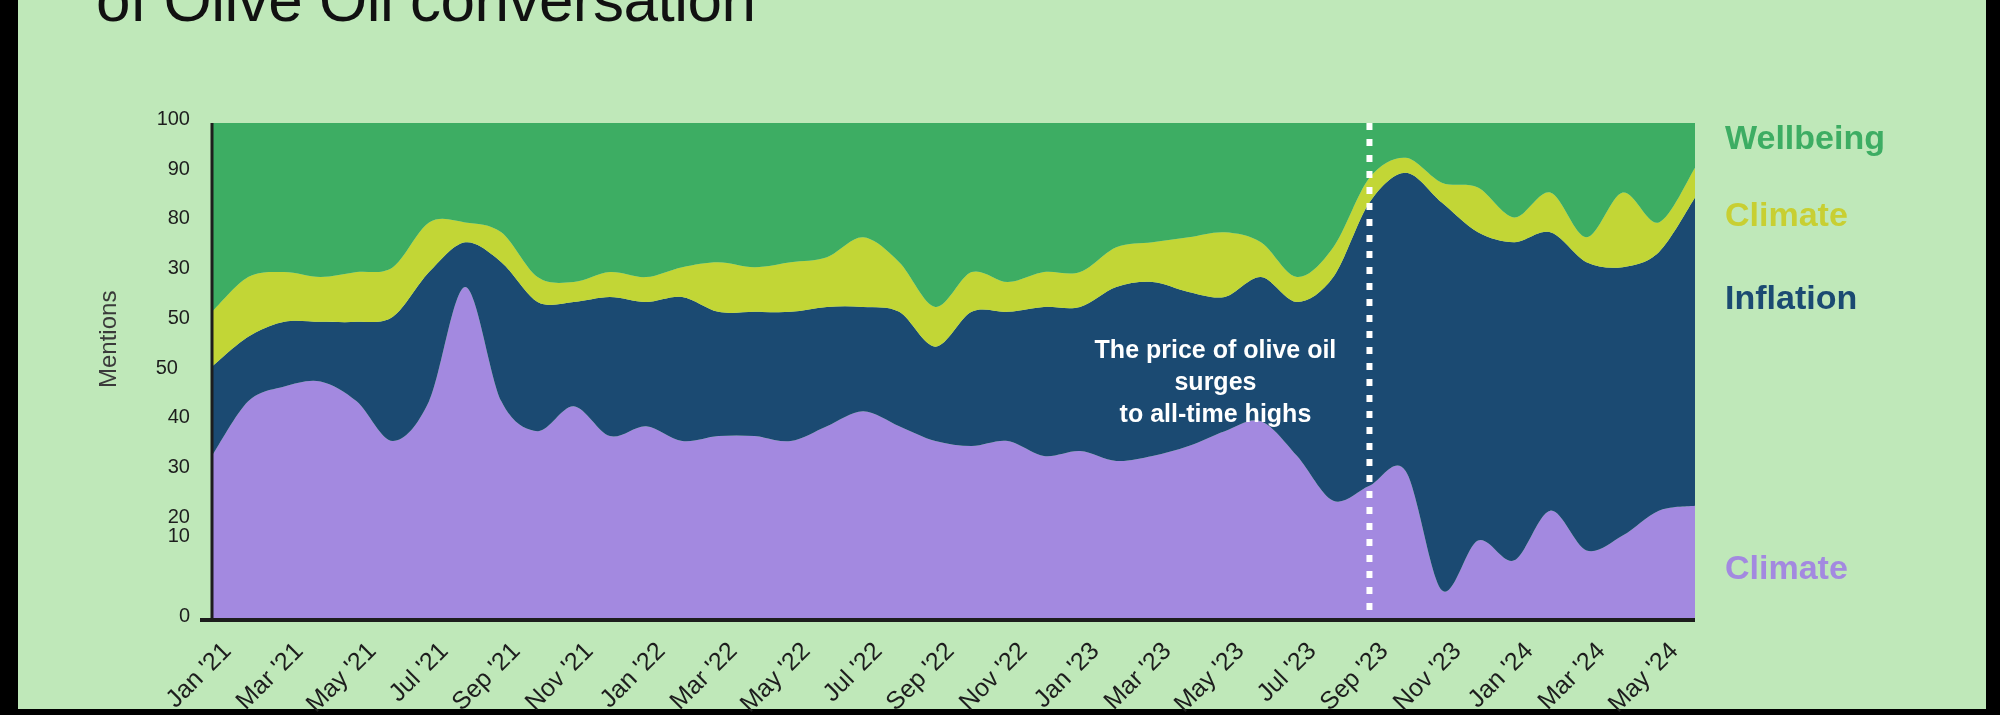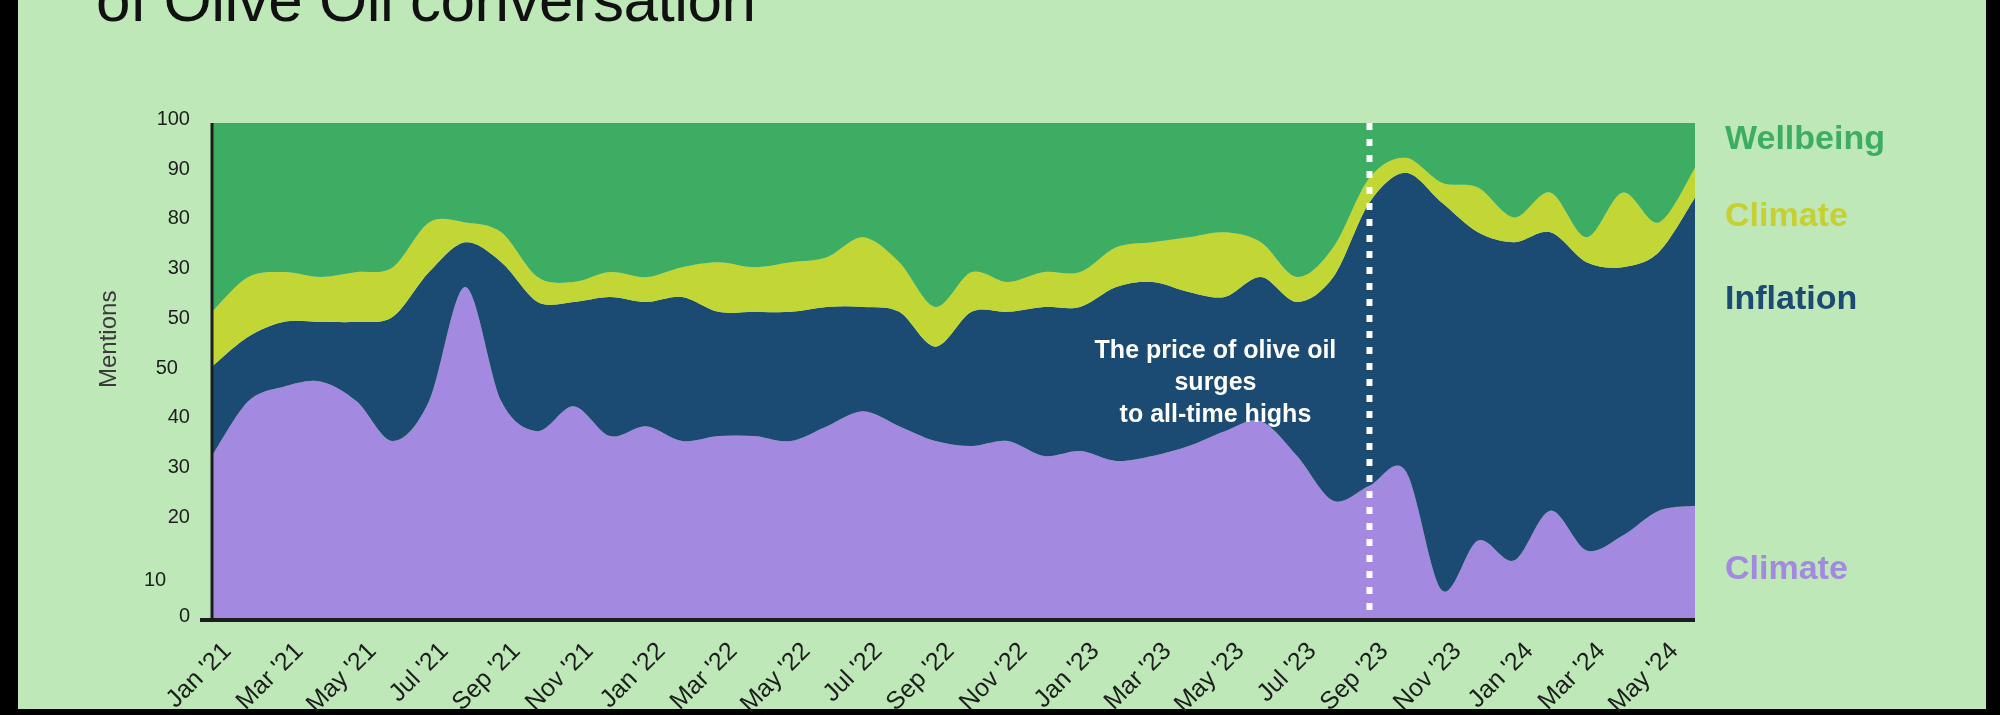--- a/index.html
+++ b/index.html
@@ -73,21 +73,21 @@
           <path d="M 212 311.86 C 217.78731707317073 306.2936 236.5960975609756 283.4316 248.1707317073171 277.07 C 259.74536585365854 270.7084 272.7668292682927 272.1 284.3414634146342 272.1 C 295.91609756097563 272.1 308.93756097560976 277.07 320.5121951219512 277.07 C 332.08682926829266 277.07 345.10829268292684 273.6904 356.6829268292683 272.1 C 368.25756097560975 270.50960000000003 381.27902439024393 275.082 392.8536585365854 267.13 C 404.42829268292684 259.178 417.44975609756096 229.55679999999998 429.0243902439024 222.39999999999998 C 440.59902439024387 215.24319999999997 453.62048780487805 220.8096 465.1951219512195 222.39999999999998 C 476.76975609756096 223.99039999999997 489.79121951219514 223.59279999999998 501.3658536585366 232.33999999999997 C 512.9404878048781 241.08719999999997 525.9619512195121 269.118 537.5365853658536 277.07 C 549.1112195121951 285.022 562.1326829268293 282.83520000000004 573.7073170731708 282.04 C 585.2819512195123 281.2448 598.3034146341464 272.89520000000005 609.8780487804878 272.1 C 621.4526829268292 271.3048 634.4741463414633 277.8652 646.0487804878048 277.07 C 657.6234146341463 276.27479999999997 670.6448780487805 269.5156 682.219512195122 267.13 C 693.7941463414635 264.7444 706.8156097560976 262.16 718.390243902439 262.16 C 729.9648780487804 262.16 742.9863414634145 267.13 754.560975609756 267.13 C 766.1356097560976 267.13 779.1570731707317 263.7504 790.7317073170732 262.16 C 802.3063414634147 260.56960000000004 815.3278048780487 261.166 826.9024390243902 257.19 C 838.4770731707317 253.214 851.4985365853659 236.5148 863.0731707317074 237.31 C 874.6478048780489 238.1052 887.669268292683 251.02720000000002 899.2439024390244 262.16 C 910.8185365853658 273.2928 923.8399999999999 305.2996 935.4146341463414 306.89 C 946.9892682926829 308.4804 960.0107317073171 276.076 971.5853658536586 272.1 C 983.1600000000001 268.124 996.1814634146341 282.04 1007.7560975609756 282.04 C 1019.3307317073171 282.04 1032.3521951219514 273.6904 1043.9268292682927 272.1 C 1055.5014634146341 270.50960000000003 1068.5229268292683 276.076 1080.0975609756097 272.1 C 1091.672195121951 268.124 1104.6936585365854 252.02120000000002 1116.2682926829268 247.25 C 1127.8429268292682 242.47879999999998 1140.8643902439026 243.87039999999996 1152.439024390244 242.27999999999997 C 1164.0136585365854 240.68959999999998 1177.0351219512195 238.9004 1188.6097560975609 237.31 C 1200.1843902439023 235.7196 1213.2058536585366 231.54479999999998 1224.780487804878 232.33999999999997 C 1236.3551219512194 233.13519999999997 1249.3765853658538 235.12319999999997 1260.9512195121952 242.27999999999997 C 1272.5258536585366 249.43679999999998 1285.5473170731707 276.27479999999997 1297.121951219512 277.07 C 1308.6965853658535 277.8652 1321.7180487804878 263.154 1333.2926829268292 247.25 C 1344.8673170731706 231.346 1357.888780487805 191.98360000000002 1369.4634146341464 177.67000000000002 C 1381.0380487804878 163.3564 1394.0595121951221 156.99480000000003 1405.6341463414635 157.79000000000002 C 1417.208780487805 158.58520000000001 1430.230243902439 177.8688 1441.8048780487804 182.64 C 1453.3795121951218 187.41119999999998 1466.4009756097562 182.0436 1477.9756097560976 187.61 C 1489.550243902439 193.17640000000003 1502.5717073170733 216.6348 1514.1463414634147 217.43 C 1525.7209756097561 218.2252 1538.7424390243903 189.39919999999998 1550.3170731707316 192.57999999999998 C 1561.891707317073 195.7608 1574.9131707317074 237.31 1586.4878048780488 237.31 C 1598.0624390243902 237.31 1611.0839024390245 194.9656 1622.658536585366 192.57999999999998 C 1634.2331707317073 190.19439999999997 1647.2546341463415 226.37599999999998 1658.8292682926829 222.39999999999998 C 1670.4039024390243 218.42399999999998 1689.2126829268293 176.4772 1695 167.73000000000002 L 1695 197.55 C 1689.2126829268293 206.2972 1670.4039024390243 241.08720000000002 1658.8292682926829 252.22000000000003 C 1647.2546341463415 263.3528 1634.2331707317073 265.5396 1622.658536585366 267.13 C 1611.0839024390245 268.7204 1598.0624390243902 267.7264 1586.4878048780488 262.16 C 1574.9131707317074 256.59360000000004 1561.891707317073 235.52079999999998 1550.3170731707316 232.33999999999997 C 1538.7424390243903 229.15919999999997 1525.7209756097561 242.27999999999997 1514.1463414634147 242.27999999999997 C 1502.5717073170733 242.27999999999997 1489.550243902439 238.70159999999998 1477.9756097560976 232.33999999999997 C 1466.4009756097562 225.97839999999997 1453.3795121951218 212.06239999999997 1441.8048780487804 202.51999999999998 C 1430.230243902439 192.9776 1417.208780487805 172.7 1405.6341463414635 172.7 C 1394.0595121951221 172.7 1381.0380487804878 185.8208 1369.4634146341464 202.51999999999998 C 1357.888780487805 219.21919999999997 1344.8673170731706 261.166 1333.2926829268292 277.07 C 1321.7180487804878 292.974 1308.6965853658535 301.92 1297.121951219512 301.92 C 1285.5473170731707 301.92 1272.5258536585366 277.8652 1260.9512195121952 277.07 C 1249.3765853658538 276.27479999999997 1236.3551219512194 294.5644 1224.780487804878 296.95 C 1213.2058536585366 299.3356 1200.1843902439023 294.36560000000003 1188.6097560975609 291.98 C 1177.0351219512195 289.5944 1164.0136585365854 282.83520000000004 1152.439024390244 282.04 C 1140.8643902439026 281.2448 1127.8429268292682 283.034 1116.2682926829268 287.01 C 1104.6936585365854 290.986 1091.672195121951 303.7092 1080.0975609756097 306.89 C 1068.5229268292683 310.07079999999996 1055.5014634146341 306.09479999999996 1043.9268292682927 306.89 C 1032.3521951219514 307.6852 1019.3307317073171 311.0648 1007.7560975609756 311.86 C 996.1814634146341 312.65520000000004 983.1600000000001 306.2936 971.5853658536586 311.86 C 960.0107317073171 317.4264 946.9892682926829 346.65 935.4146341463414 346.65 C 923.8399999999999 346.65 910.8185365853658 318.2216 899.2439024390244 311.86 C 887.669268292683 305.4984 874.6478048780489 307.6852 863.0731707317074 306.89 C 851.4985365853659 306.09479999999996 838.4770731707317 306.09479999999996 826.9024390243902 306.89 C 815.3278048780487 307.6852 802.3063414634147 311.0648 790.7317073170732 311.86 C 779.1570731707317 312.65520000000004 766.1356097560976 311.86 754.560975609756 311.86 C 742.9863414634145 311.86 729.9648780487804 314.2456 718.390243902439 311.86 C 706.8156097560976 309.4744 693.7941463414635 298.5404 682.219512195122 296.95 C 670.6448780487805 295.3596 657.6234146341463 301.92 646.0487804878048 301.92 C 634.4741463414633 301.92 621.4526829268292 296.95 609.8780487804878 296.95 C 598.3034146341464 296.95 585.2819512195123 301.1248 573.7073170731708 301.92 C 562.1326829268293 302.71520000000004 549.1112195121951 308.2816 537.5365853658536 301.92 C 525.9619512195121 295.5584 512.9404878048781 271.7024 501.3658536585366 262.16 C 489.79121951219514 252.6176 476.76975609756096 240.68959999999998 465.1951219512195 242.27999999999997 C 453.62048780487805 243.87039999999996 440.59902439024387 260.172 429.0243902439024 272.1 C 417.44975609756096 284.028 404.42829268292684 308.878 392.8536585365854 316.83 C 381.27902439024393 324.782 368.25756097560975 321.0048 356.6829268292683 321.8 C 345.10829268292684 322.59520000000003 332.08682926829266 321.8 320.5121951219512 321.8 C 308.93756097560976 321.8 295.91609756097563 319.4144 284.3414634146342 321.8 C 272.7668292682927 324.1856 259.74536585365854 329.5532 248.1707317073171 336.71 C 236.5960975609756 343.86679999999996 217.78731707317073 361.75879999999995 212 366.53 Z" fill="#c2d636" stroke="none"></path>
           <path d="M 212 123 C 217.78731707317073 123 236.5960975609756 123 248.1707317073171 123 C 259.74536585365854 123 272.7668292682927 123 284.3414634146342 123 C 295.91609756097563 123 308.93756097560976 123 320.5121951219512 123 C 332.08682926829266 123 345.10829268292684 123 356.6829268292683 123 C 368.25756097560975 123 381.27902439024393 123 392.8536585365854 123 C 404.42829268292684 123 417.44975609756096 123 429.0243902439024 123 C 440.59902439024387 123 453.62048780487805 123 465.1951219512195 123 C 476.76975609756096 123 489.79121951219514 123 501.3658536585366 123 C 512.9404878048781 123 525.9619512195121 123 537.5365853658536 123 C 549.1112195121951 123 562.1326829268293 123 573.7073170731708 123 C 585.2819512195123 123 598.3034146341464 123 609.8780487804878 123 C 621.4526829268292 123 634.4741463414633 123 646.0487804878048 123 C 657.6234146341463 123 670.6448780487805 123 682.219512195122 123 C 693.7941463414635 123 706.8156097560976 123 718.390243902439 123 C 729.9648780487804 123 742.9863414634145 123 754.560975609756 123 C 766.1356097560976 123 779.1570731707317 123 790.7317073170732 123 C 802.3063414634147 123 815.3278048780487 123 826.9024390243902 123 C 838.4770731707317 123 851.4985365853659 123 863.0731707317074 123 C 874.6478048780489 123 887.669268292683 123 899.2439024390244 123 C 910.8185365853658 123 923.8399999999999 123 935.4146341463414 123 C 946.9892682926829 123 960.0107317073171 123 971.5853658536586 123 C 983.1600000000001 123 996.1814634146341 123 1007.7560975609756 123 C 1019.3307317073171 123 1032.3521951219514 123 1043.9268292682927 123 C 1055.5014634146341 123 1068.5229268292683 123 1080.0975609756097 123 C 1091.672195121951 123 1104.6936585365854 123 1116.2682926829268 123 C 1127.8429268292682 123 1140.8643902439026 123 1152.439024390244 123 C 1164.0136585365854 123 1177.0351219512195 123 1188.6097560975609 123 C 1200.1843902439023 123 1213.2058536585366 123 1224.780487804878 123 C 1236.3551219512194 123 1249.3765853658538 123 1260.9512195121952 123 C 1272.5258536585366 123 1285.5473170731707 123 1297.121951219512 123 C 1308.6965853658535 123 1321.7180487804878 123 1333.2926829268292 123 C 1344.8673170731706 123 1357.888780487805 123 1369.4634146341464 123 C 1381.0380487804878 123 1394.0595121951221 123 1405.6341463414635 123 C 1417.208780487805 123 1430.230243902439 123 1441.8048780487804 123 C 1453.3795121951218 123 1466.4009756097562 123 1477.9756097560976 123 C 1489.550243902439 123 1502.5717073170733 123 1514.1463414634147 123 C 1525.7209756097561 123 1538.7424390243903 123 1550.3170731707316 123 C 1561.891707317073 123 1574.9131707317074 123 1586.4878048780488 123 C 1598.0624390243902 123 1611.0839024390245 123 1622.658536585366 123 C 1634.2331707317073 123 1647.2546341463415 123 1658.8292682926829 123 C 1670.4039024390243 123 1689.2126829268293 123 1695 123 L 1695 167.73000000000002 C 1689.2126829268293 176.4772 1670.4039024390243 218.42399999999998 1658.8292682926829 222.39999999999998 C 1647.2546341463415 226.37599999999998 1634.2331707317073 190.19439999999997 1622.658536585366 192.57999999999998 C 1611.0839024390245 194.9656 1598.0624390243902 237.31 1586.4878048780488 237.31 C 1574.9131707317074 237.31 1561.891707317073 195.7608 1550.3170731707316 192.57999999999998 C 1538.7424390243903 189.39919999999998 1525.7209756097561 218.2252 1514.1463414634147 217.43 C 1502.5717073170733 216.6348 1489.550243902439 193.17640000000003 1477.9756097560976 187.61 C 1466.4009756097562 182.0436 1453.3795121951218 187.41119999999998 1441.8048780487804 182.64 C 1430.230243902439 177.8688 1417.208780487805 158.58520000000001 1405.6341463414635 157.79000000000002 C 1394.0595121951221 156.99480000000003 1381.0380487804878 163.3564 1369.4634146341464 177.67000000000002 C 1357.888780487805 191.98360000000002 1344.8673170731706 231.346 1333.2926829268292 247.25 C 1321.7180487804878 263.154 1308.6965853658535 277.8652 1297.121951219512 277.07 C 1285.5473170731707 276.27479999999997 1272.5258536585366 249.43679999999998 1260.9512195121952 242.27999999999997 C 1249.3765853658538 235.12319999999997 1236.3551219512194 233.13519999999997 1224.780487804878 232.33999999999997 C 1213.2058536585366 231.54479999999998 1200.1843902439023 235.7196 1188.6097560975609 237.31 C 1177.0351219512195 238.9004 1164.0136585365854 240.68959999999998 1152.439024390244 242.27999999999997 C 1140.8643902439026 243.87039999999996 1127.8429268292682 242.47879999999998 1116.2682926829268 247.25 C 1104.6936585365854 252.02120000000002 1091.672195121951 268.124 1080.0975609756097 272.1 C 1068.5229268292683 276.076 1055.5014634146341 270.50960000000003 1043.9268292682927 272.1 C 1032.3521951219514 273.6904 1019.3307317073171 282.04 1007.7560975609756 282.04 C 996.1814634146341 282.04 983.1600000000001 268.124 971.5853658536586 272.1 C 960.0107317073171 276.076 946.9892682926829 308.4804 935.4146341463414 306.89 C 923.8399999999999 305.2996 910.8185365853658 273.2928 899.2439024390244 262.16 C 887.669268292683 251.02720000000002 874.6478048780489 238.1052 863.0731707317074 237.31 C 851.4985365853659 236.5148 838.4770731707317 253.214 826.9024390243902 257.19 C 815.3278048780487 261.166 802.3063414634147 260.56960000000004 790.7317073170732 262.16 C 779.1570731707317 263.7504 766.1356097560976 267.13 754.560975609756 267.13 C 742.9863414634145 267.13 729.9648780487804 262.16 718.390243902439 262.16 C 706.8156097560976 262.16 693.7941463414635 264.7444 682.219512195122 267.13 C 670.6448780487805 269.5156 657.6234146341463 276.27479999999997 646.0487804878048 277.07 C 634.4741463414633 277.8652 621.4526829268292 271.3048 609.8780487804878 272.1 C 598.3034146341464 272.89520000000005 585.2819512195123 281.2448 573.7073170731708 282.04 C 562.1326829268293 282.83520000000004 549.1112195121951 285.022 537.5365853658536 277.07 C 525.9619512195121 269.118 512.9404878048781 241.08719999999997 501.3658536585366 232.33999999999997 C 489.79121951219514 223.59279999999998 476.76975609756096 223.99039999999997 465.1951219512195 222.39999999999998 C 453.62048780487805 220.8096 440.59902439024387 215.24319999999997 429.0243902439024 222.39999999999998 C 417.44975609756096 229.55679999999998 404.42829268292684 259.178 392.8536585365854 267.13 C 381.27902439024393 275.082 368.25756097560975 270.50960000000003 356.6829268292683 272.1 C 345.10829268292684 273.6904 332.08682926829266 277.07 320.5121951219512 277.07 C 308.93756097560976 277.07 295.91609756097563 272.1 284.3414634146342 272.1 C 272.7668292682927 272.1 259.74536585365854 270.7084 248.1707317073171 277.07 C 236.5960975609756 283.4316 217.78731707317073 306.2936 212 311.86 Z" fill="#3dad63" stroke="none"></path>
           <line x1="1369.4634146341464" y1="123" x2="1369.4634146341464" y2="620" stroke="#ffffff" stroke-width="6" stroke-dasharray="7 9" stroke-linecap="butt"></line>
         </g>
         <line x1="212" y1="123" x2="212" y2="620" stroke="#1d1d1d" stroke-width="3"></line>
         <line x1="200" y1="620" x2="1695" y2="620" stroke="#1d1d1d" stroke-width="4"></line>
         <line x1="200" y1="620" x2="212" y2="620" stroke="#1d1d1d" stroke-width="3"></line>
       </svg>
     <div id="overlay">
         <div class="ytick" style="left: 120px; top: 604px;">0</div>
-        <div class="ytick" style="left: 120px; top: 568px; text-align: center;">10</div>
+        <div class="ytick" style="left: 120px; top: 524px;">10</div>
         <div class="ytick" style="left: 120px; top: 504.6px;">20</div>
         <div class="ytick" style="left: 120px; top: 454.9px;">30</div>
         <div class="ytick" style="left: 120px; top: 405.2px;">40</div>
         <div class="ytick" style="left: 108px; top: 355.5px;">50</div>
         <div class="ytick" style="left: 120px; top: 305.8px;">50</div>
         <div class="ytick" style="left: 120px; top: 256.1px;">30</div>
         <div class="ytick" style="left: 120px; top: 206.4px;">80</div>
         <div class="ytick" style="left: 120px; top: 156.7px;">90</div>
         <div class="ytick" style="left: 120px; top: 107px;">100</div>
         <div class="ylabel" style="left: 94px; top: 388px;">Mentions</div>

